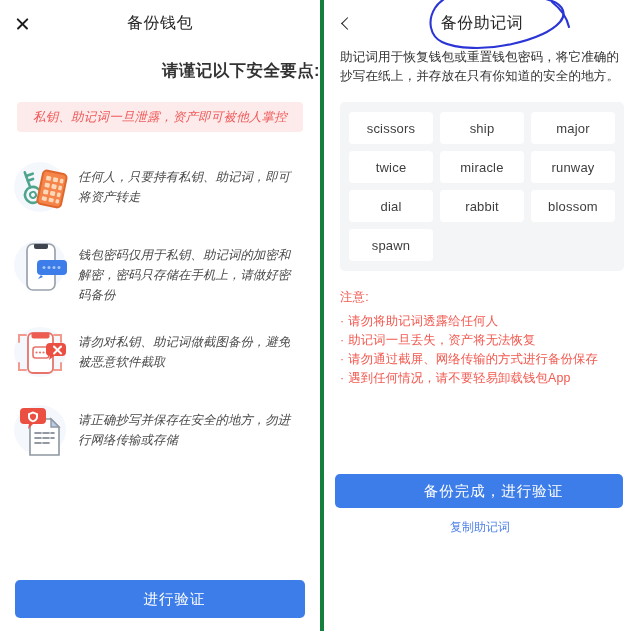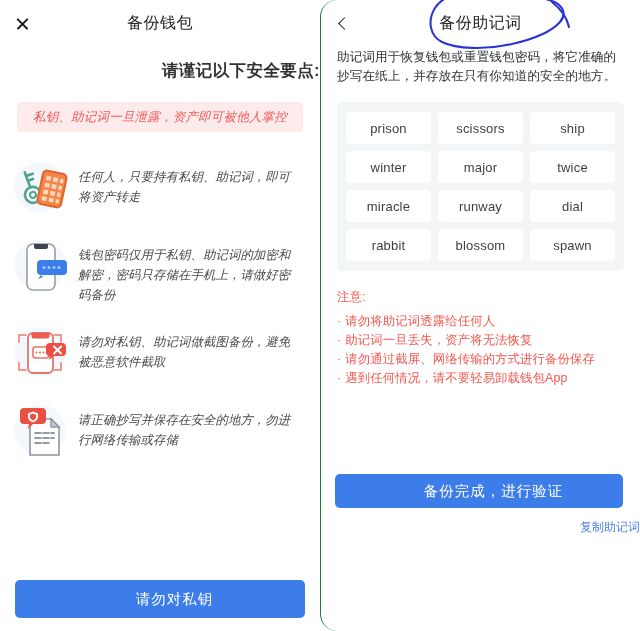--- a/index.html
+++ b/index.html
@@ -7,21 +7,21 @@
     width: 640px; height: 631px;
     background: #ffffff;
     font-family: "Liberation Sans", "DejaVu Sans", sans-serif;
     overflow: hidden;
   }
   .screen { position: relative; width: 640px; height: 468px; display: flex; }
 
   
   .panel { position: relative; height: 631px; background: #ffffff; }
   .panel-left  { width: 320px; }
-  .panel-right { width: 320px; border-left: 1px solid #15803d; border-radius: 17px; }
+  .panel-right { width: 320px; border-left: 4px solid #15803d; }
 
   
   .navbar {
     position: relative; height: 46px;
     display: flex; align-items: center;
   }
   .nav-icon {
     width: 44px; height: 46px;
     display: flex; align-items: center; justify-content: center;
     color: #1a1a1a; font-size: 19px; line-height: 1;
@@ -121,21 +121,21 @@
     display: flex;
   }
   .note-item .dot { margin-right: 4px; }
 
   .btn-verify {
     position: absolute; left: 335px; top: 474px;
     width: 288px; height: 34px;
   }
   .copy-link {
     position: absolute; left: 0; right: 0; top: 519px;
-    text-align: right; font-size: 12px; color: #5183e8;
+    text-align: center; font-size: 12px; color: #5183e8;
     cursor: pointer;
   }
 
   
   .annotation {
     position: absolute; left: 0; top: 0;
     width: 640px; height: 631px;
     pointer-events: none;
   }
 </style>
@@ -259,39 +259,37 @@
             <path d="M14 9 h18 a4 4 0 0 1 4 4 v8 a4 4 0 0 1 -4 4 h-9 l-5 5 l1 -5 h-5 a4 4 0 0 1 -4 -4 v-8 a4 4 0 0 1 4 -4z" fill="#ea4f42"></path>
             <path d="M23 12.5 l5 2 v3.5 c0 2.6 -2 4.4 -5 5.3 c-3 -0.9 -5 -2.7 -5 -5.3 V14.5z" fill="#ffffff"></path>
             <path d="M23 14.5 l3 1.2 v2.3 c0 1.6 -1.2 2.8 -3 3.4 c-1.8 -0.6 -3 -1.8 -3 -3.4 V15.7z" fill="#ea4f42"></path>
           </svg>
         </div>
         <div class="tip-text">请正确抄写并保存在安全的地方，勿进行网络传输或存储</div>
       </div>
 
     </div>
 
-    <button class="btn-primary btn-know">请勿对私钥</button>
+    <button class="btn-primary btn-know">进行验证</button>
   </div>
 
   <div class="panel panel-right">
 
     <div class="navbar">
       <div class="nav-icon">
         <span class="chev-glyph"></span>
       </div>
       <div class="nav-title">备份助记词</div>
     </div>
 
     <div class="desc">助记词用于恢复钱包或重置钱包密码，将它准确的抄写在纸上，并存放在只有你知道的安全的地方。</div>
 
     <div class="words-box">
-      <div class="word-chip">prison</div>
       <div class="word-chip">scissors</div>
       <div class="word-chip">ship</div>
-      <div class="word-chip">winter</div>
       <div class="word-chip">major</div>
       <div class="word-chip">twice</div>
       <div class="word-chip">miracle</div>
       <div class="word-chip">runway</div>
       <div class="word-chip">dial</div>
       <div class="word-chip">rabbit</div>
       <div class="word-chip">blossom</div>
       <div class="word-chip">spawn</div>
     </div>
 

